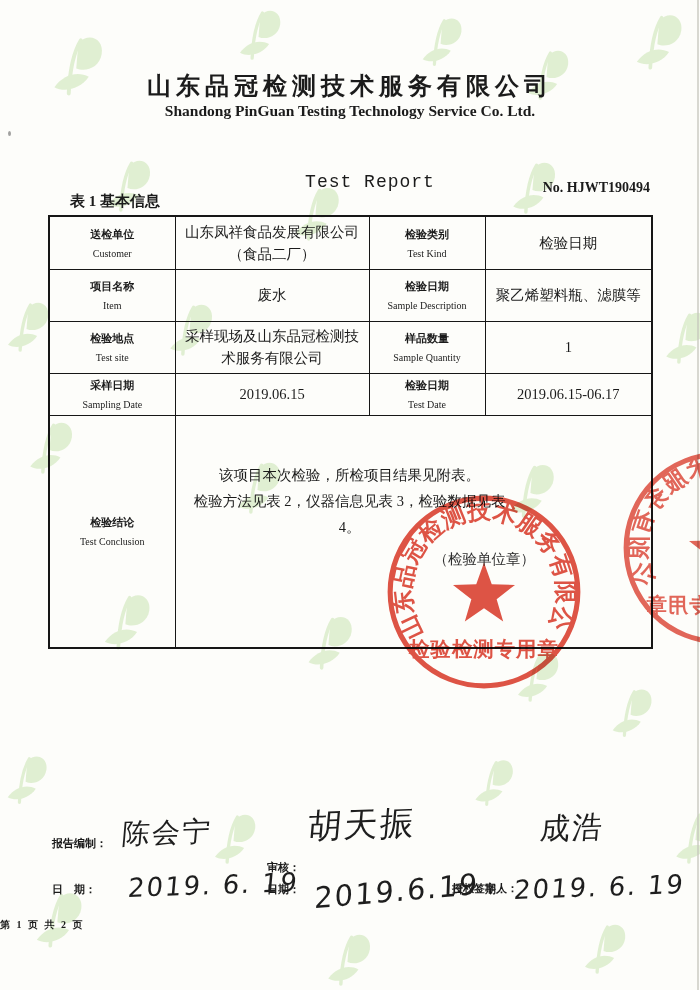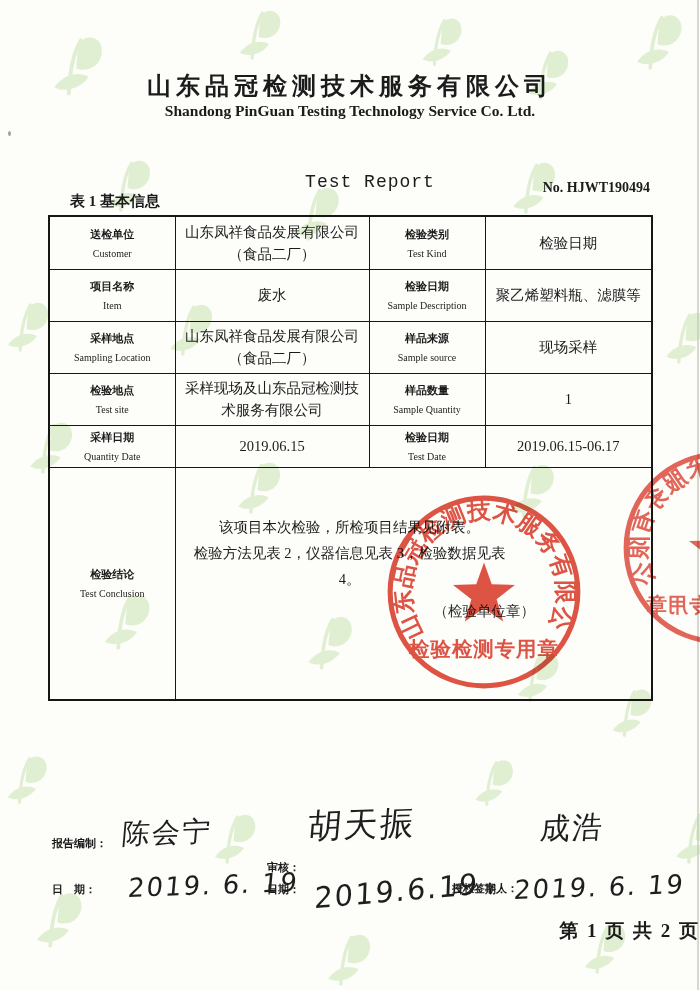--- a/index.html
+++ b/index.html
@@ -51,22 +51,22 @@
   .stamp .seal-bottom{fill:var(--stamp-red,#dd4536);font-size:20px;font-weight:bold;letter-spacing:1px;text-anchor:middle;}
   .main-stamp{left:382px;top:490px;width:204px;height:204px;opacity:.92;}
   .edge-stamp{left:618px;top:446px;width:204px;height:204px;transform:scaleX(-1);opacity:.82;}
 
   
   .sig-label{position:absolute;font-size:11px;font-weight:bold;white-space:nowrap;}
   .hand{position:absolute;font-family:"DejaVu Sans",sans-serif;color:#1e1e1e;white-space:nowrap;
     transform:rotate(-2deg) skewX(-7deg);letter-spacing:2px;z-index:2;}
 
   
-  .footer{position:absolute;left:0;top:918px;width:100%;text-align:right;
-    font-size:19px;font-weight:bold;letter-spacing:2px;}
+  .footer{position:absolute;left:0;top:918px;width:100%;text-align:left;
+    font-size:10px;font-weight:bold;letter-spacing:2px;}
 </style>
 </head>
 <body>
 
 <div class="page">
 
   <svg width="0" height="0" style="position:absolute" aria-hidden="true">
     <defs>
       <g id="pg-logo">
         <path class="wm-stroke" d="M33,92 C36,66 42,34 57,13"></path>
@@ -191,46 +191,34 @@
               </td>
             <td class="val">废水</td>
             <td class="lab">
                 <div class="cn">检验日期</div>
                 <div class="en">Sample Description</div>
               </td>
             <td class="val">聚乙烯塑料瓶、滤膜等</td>
           </tr>
           <tr style="height:52px">
             <td class="lab">
-                <div class="cn">采样地点</div>
-                <div class="en">Sampling Location</div>
-              </td>
-            <td class="val">山东凤祥食品发展有限公司（食品二厂）</td>
-            <td class="lab">
-                <div class="cn">样品来源</div>
-                <div class="en">Sample source</div>
-              </td>
-            <td class="val">现场采样</td>
-          </tr>
-          <tr style="height:52px">
-            <td class="lab">
                 <div class="cn">检验地点</div>
                 <div class="en">Test site</div>
               </td>
             <td class="val">采样现场及山东品冠检测技术服务有限公司</td>
             <td class="lab">
                 <div class="cn">样品数量</div>
                 <div class="en">Sample Quantity</div>
               </td>
             <td class="val">1</td>
           </tr>
           <tr style="height:42px">
             <td class="lab">
                 <div class="cn">采样日期</div>
-                <div class="en">Quantity Date</div>
+                <div class="en">Sampling Date</div>
               </td>
             <td class="val">2019.06.15</td>
             <td class="lab">
                 <div class="cn">检验日期</div>
                 <div class="en">Test Date</div>
               </td>
             <td class="val">2019.06.15-06.17</td>
           </tr>
           <tr style="height:233px">
             <td class="lab">

